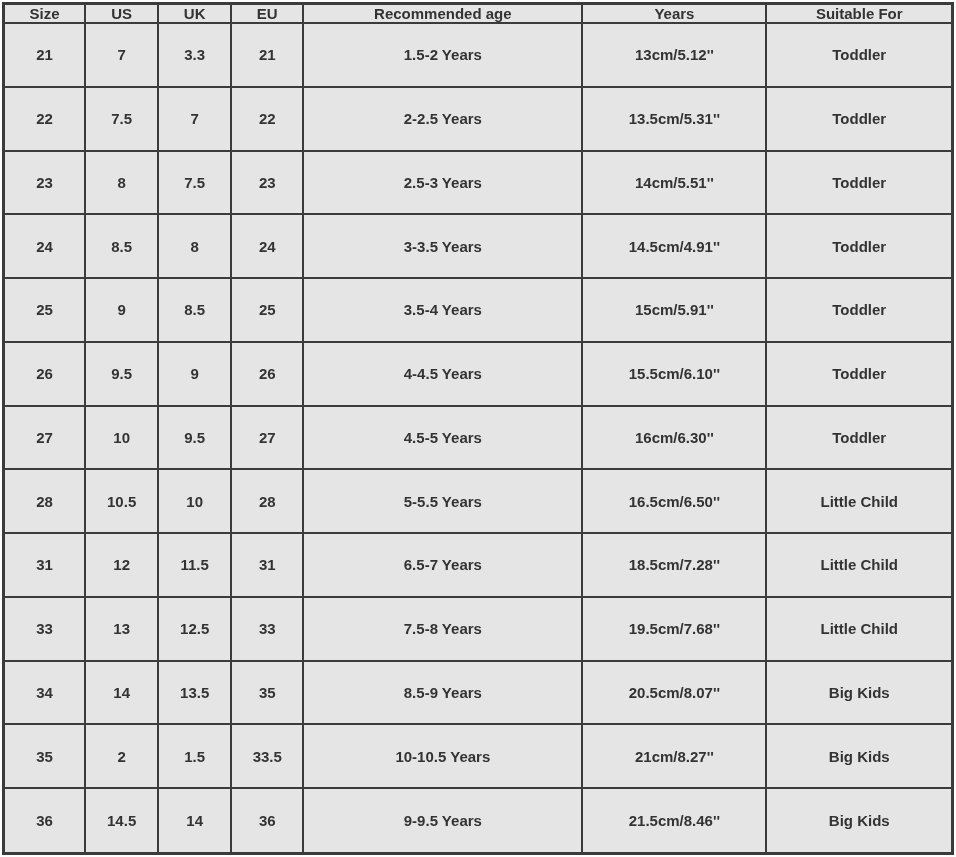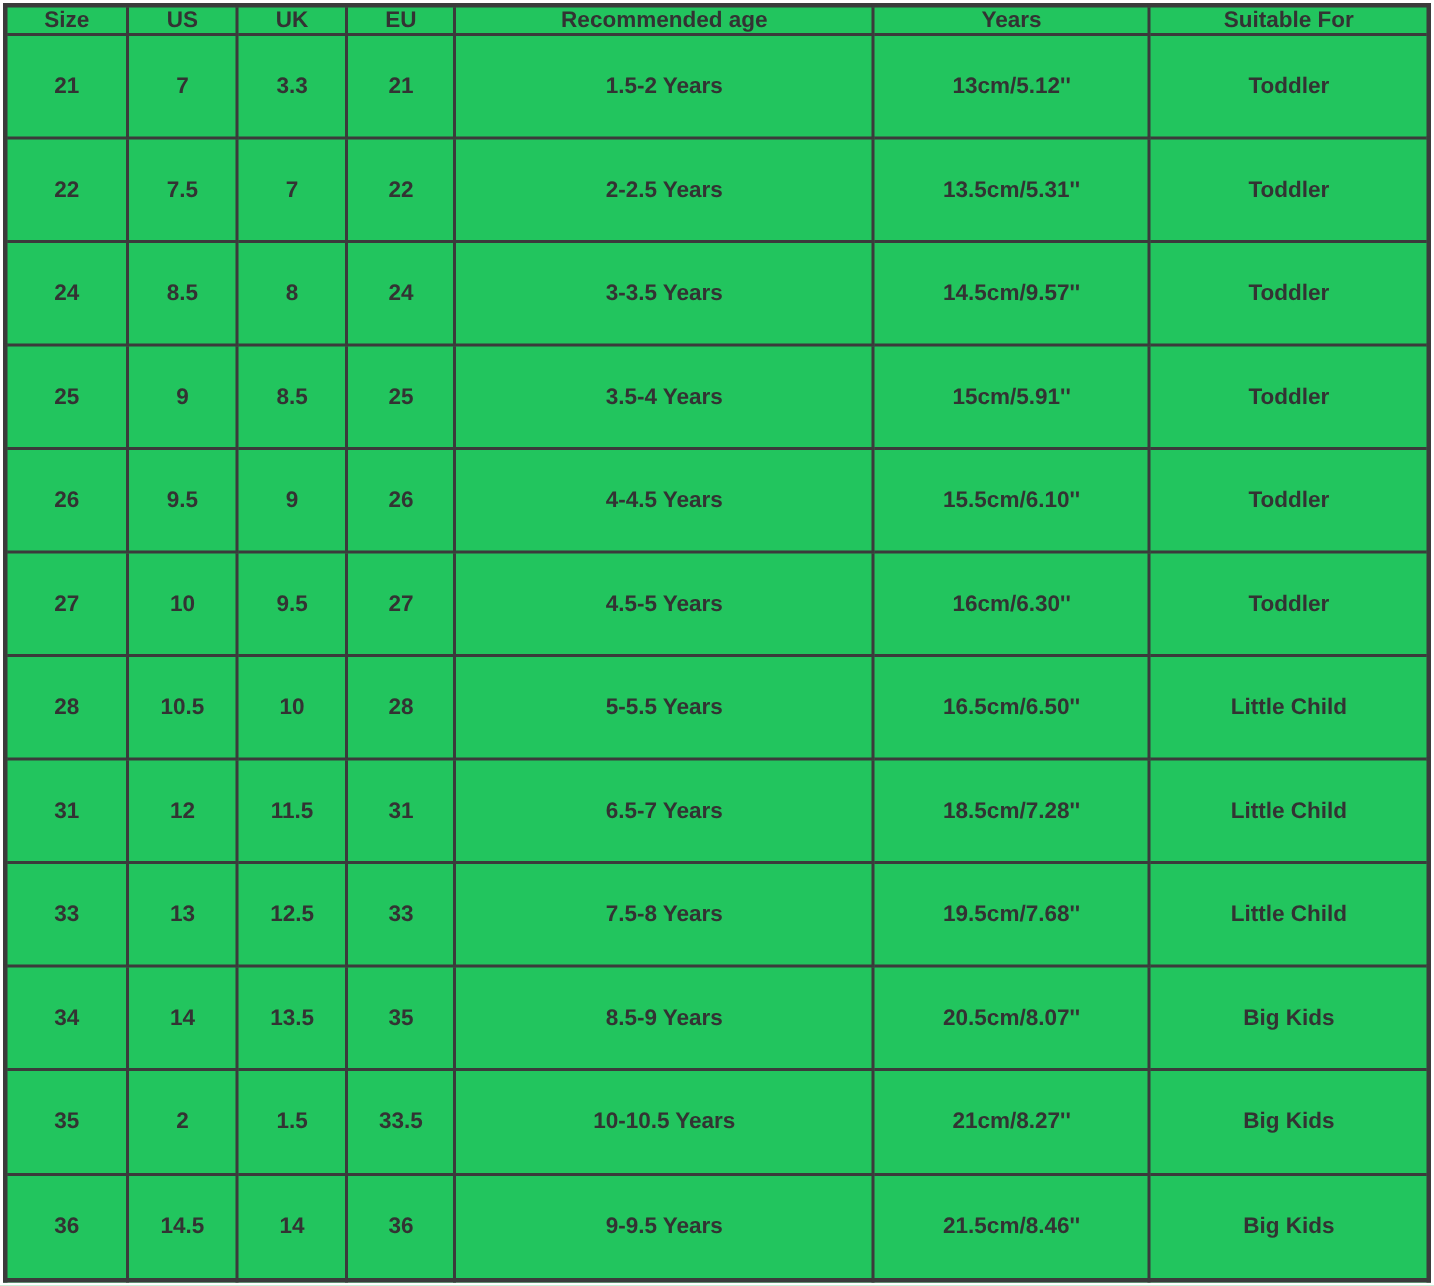--- a/index.html
+++ b/index.html
@@ -15,21 +15,21 @@
     width: 956px;
     height: 857px;
     padding: 2px;
   }
   table.size-chart {
     border-collapse: collapse;
     table-layout: fixed;
     width: 100%;
     height: 100%;
     border: 3px solid #3b3b3b;
-    background: #22c55e;
+    background: #e5e5e5;
   }
   table.size-chart th,
   table.size-chart td {
     border: 2px solid #3b3b3b;
     text-align: center;
     vertical-align: middle;
     font-weight: bold;
     color: #333333;
     font-size: 15px;
     padding: 0 2px;
@@ -82,26 +82,35 @@
         <tr>
           <td>22</td>
           <td>7.5</td>
           <td>7</td>
           <td>22</td>
           <td>2-2.5 Years</td>
           <td>13.5cm/5.31''</td>
           <td>Toddler</td>
         </tr>
         <tr>
+          <td>23</td>
+          <td>8</td>
+          <td>7.5</td>
+          <td>23</td>
+          <td>2.5-3 Years</td>
+          <td>14cm/5.51''</td>
+          <td>Toddler</td>
+        </tr>
+        <tr>
           <td>24</td>
           <td>8.5</td>
           <td>8</td>
           <td>24</td>
           <td>3-3.5 Years</td>
-          <td>14.5cm/9.57''</td>
+          <td>14.5cm/4.91''</td>
           <td>Toddler</td>
         </tr>
         <tr>
           <td>25</td>
           <td>9</td>
           <td>8.5</td>
           <td>25</td>
           <td>3.5-4 Years</td>
           <td>15cm/5.91''</td>
           <td>Toddler</td>

